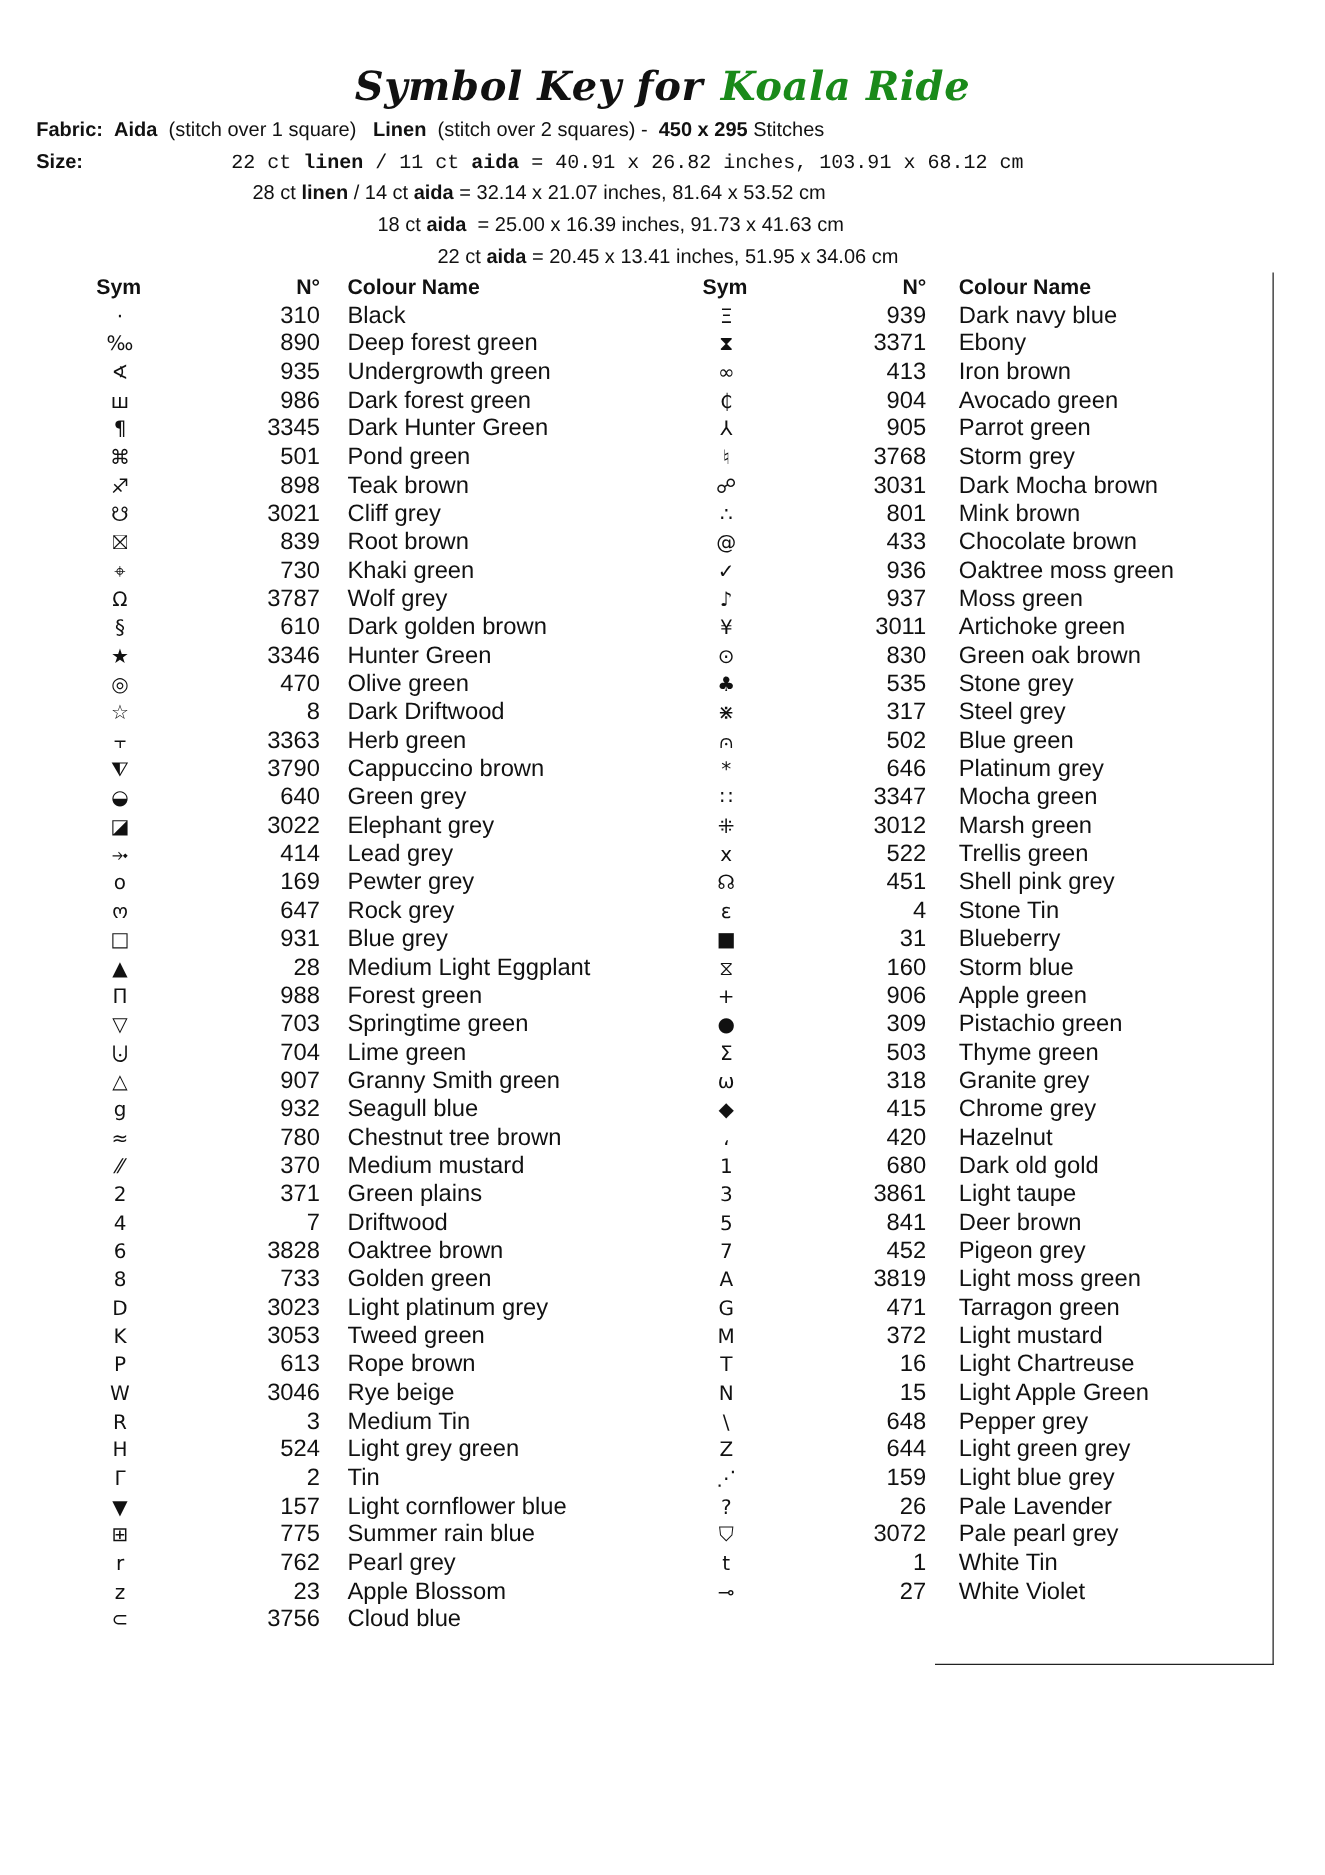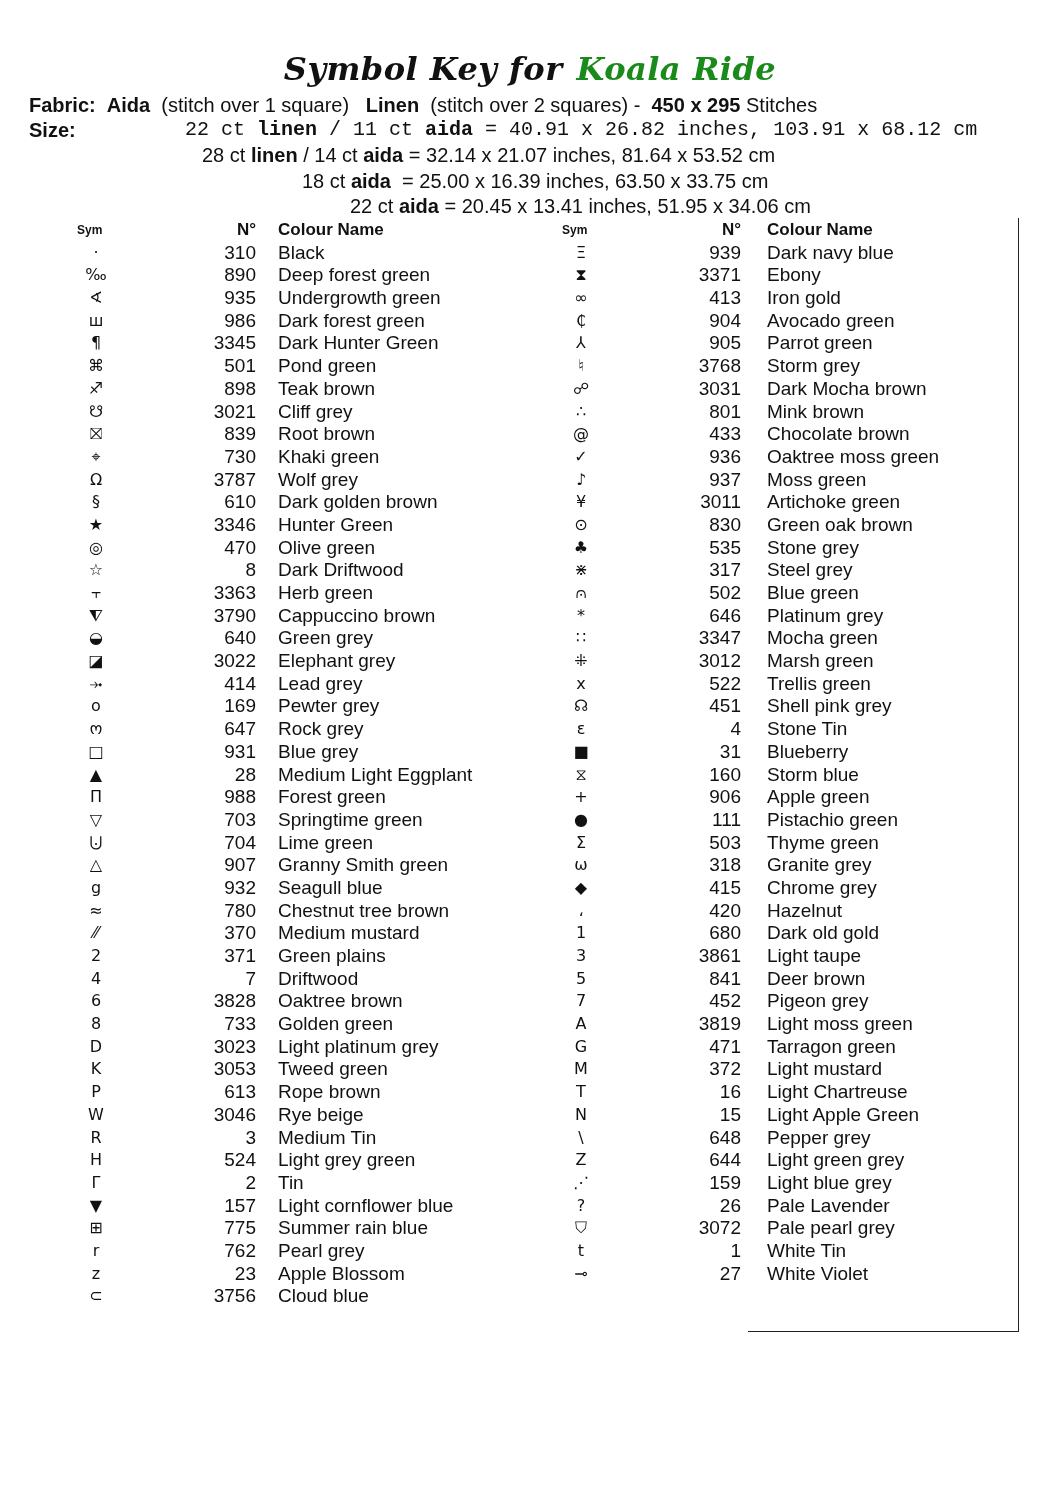--- a/index.html
+++ b/index.html
@@ -6,57 +6,57 @@
   body {
     width: 1060px; height: 1500px; position: relative; overflow: hidden;
     font-family: "Liberation Sans", "DejaVu Sans", sans-serif; color: #111;
   }
   .title {
     position: absolute; top: 44px; left: 0; width: 1060px; text-align: center;
     font-family: "DejaVu Serif", serif; font-style: italic; font-weight: bold;
     font-size: 32px; letter-spacing: 0.5px; line-height: 50px;
   }
   .title .green { color: #1a8a1a; margin-left: 14px; }
-  .line { position: absolute; font-size: 20px; line-height: 24px; white-space: pre; }
+  .line { position: absolute; font-size: 16px; line-height: 24px; white-space: pre; }
   .b { font-weight: bold; }
   .fabric { top: 93px; left: 29px; }
   .sizelabel { top: 118px; left: 29px; font-weight: bold; }
   .s1 { top: 118px; left: 185px; font-family: Liberation Mono, monospace; }
   .s2 { top: 143px; left: 181px; margin-left: 21px; }
   .s3 { top: 169px; left: 302px; }
   .s4 { top: 194px; left: 310px; margin-left: 40px; }
 
   .col { position: absolute; top: 219px; }
   .col.left { left: 60px; }
   .col.right { left: 545px; }
   .row { height: 22.7px; position: relative; font-size: 19px; line-height: 22.7px; }
   .row .sym { position: absolute; left: 0; width: 72px; text-align: center; font-family: "DejaVu Sans", sans-serif; font-size: 16px; }
   .row .num { position: absolute; left: 120px; width: 76px; text-align: right; }
   .row .name { position: absolute; left: 218px; white-space: nowrap; }
   .col.right .row .num { left: 120px; }
   .col.right .row .name { left: 222px; }
   .hdr { font-weight: bold; text-decoration: underline; font-size: 17px; }
-  .hdr .sym { font-family: "Liberation Sans", sans-serif; font-size: 12px; left: 17px; width: auto; text-align: left; }
+  .hdr .sym { font-family: "Liberation Sans", sans-serif; font-size: 17px; left: 17px; width: auto; text-align: left; }
 
   .vline { position: absolute; left: 1018px; top: 218px; width: 1px; height: 1114px; background: #222; }
   .hline { position: absolute; left: 748px; top: 1331px; width: 271px; height: 1px; background: #222; }
 </style>
 </head>
 <body>
 
 <div class="title">
   <span>Symbol Key for</span><span class="green">Koala Ride</span>
 </div>
 
 <div class="line fabric"><span class="b">Fabric:</span>  <span class="b">Aida</span>  <span>(stitch over 1 square)</span>   <span class="b">Linen</span>  <span>(stitch over 2 squares) -</span>  <span class="b">450 x 295</span> <span>Stitches</span></div>
 
 <div class="line sizelabel">Size:</div>
 <div class="line s1"><span>22 ct </span><span class="b">linen</span><span> / 11 ct </span><span class="b">aida</span><span> = 40.91 x 26.82 inches, 103.91 x 68.12 cm</span></div>
 <div class="line s2"><span>28 ct </span><span class="b">linen</span><span> / 14 ct </span><span class="b">aida</span><span> = 32.14 x 21.07 inches, 81.64 x 53.52 cm</span></div>
-<div class="line s3"><span>18 ct </span><span class="b">aida</span><span>  = 25.00 x 16.39 inches, 63.50 x 33.75 cm</span></div>
+<div class="line s3"><span>18 ct </span><span class="b">aida</span><span>  = 25.00 x 16.39 inches, 91.73 x 41.63 cm</span></div>
 <div class="line s4"><span>22 ct </span><span class="b">aida</span><span> = 20.45 x 13.41 inches, 51.95 x 34.06 cm</span></div>
 
 <div class="col left">
   <div class="row hdr">
     <span class="sym">Sym</span>
     <span class="num">N°</span>
     <span class="name">Colour Name</span>
   </div>
   <div id="left-rows">
       <div class="row">
@@ -310,21 +310,21 @@
         <span class="name">Dark navy blue</span>
       </div>
       <div class="row">
         <span class="sym">⧗</span>
         <span class="num">3371</span>
         <span class="name">Ebony</span>
       </div>
       <div class="row">
         <span class="sym">∞</span>
         <span class="num">413</span>
-        <span class="name">Iron gold</span>
+        <span class="name">Iron brown</span>
       </div>
       <div class="row">
         <span class="sym">₵</span>
         <span class="num">904</span>
         <span class="name">Avocado green</span>
       </div>
       <div class="row">
         <span class="sym">⅄</span>
         <span class="num">905</span>
         <span class="name">Parrot green</span>
@@ -424,21 +424,21 @@
         <span class="num">160</span>
         <span class="name">Storm blue</span>
       </div>
       <div class="row">
         <span class="sym">+</span>
         <span class="num">906</span>
         <span class="name">Apple green</span>
       </div>
       <div class="row">
         <span class="sym">●</span>
-        <span class="num">111</span>
+        <span class="num">309</span>
         <span class="name">Pistachio green</span>
       </div>
       <div class="row">
         <span class="sym">Σ</span>
         <span class="num">503</span>
         <span class="name">Thyme green</span>
       </div>
       <div class="row">
         <span class="sym">ω</span>
         <span class="num">318</span>

